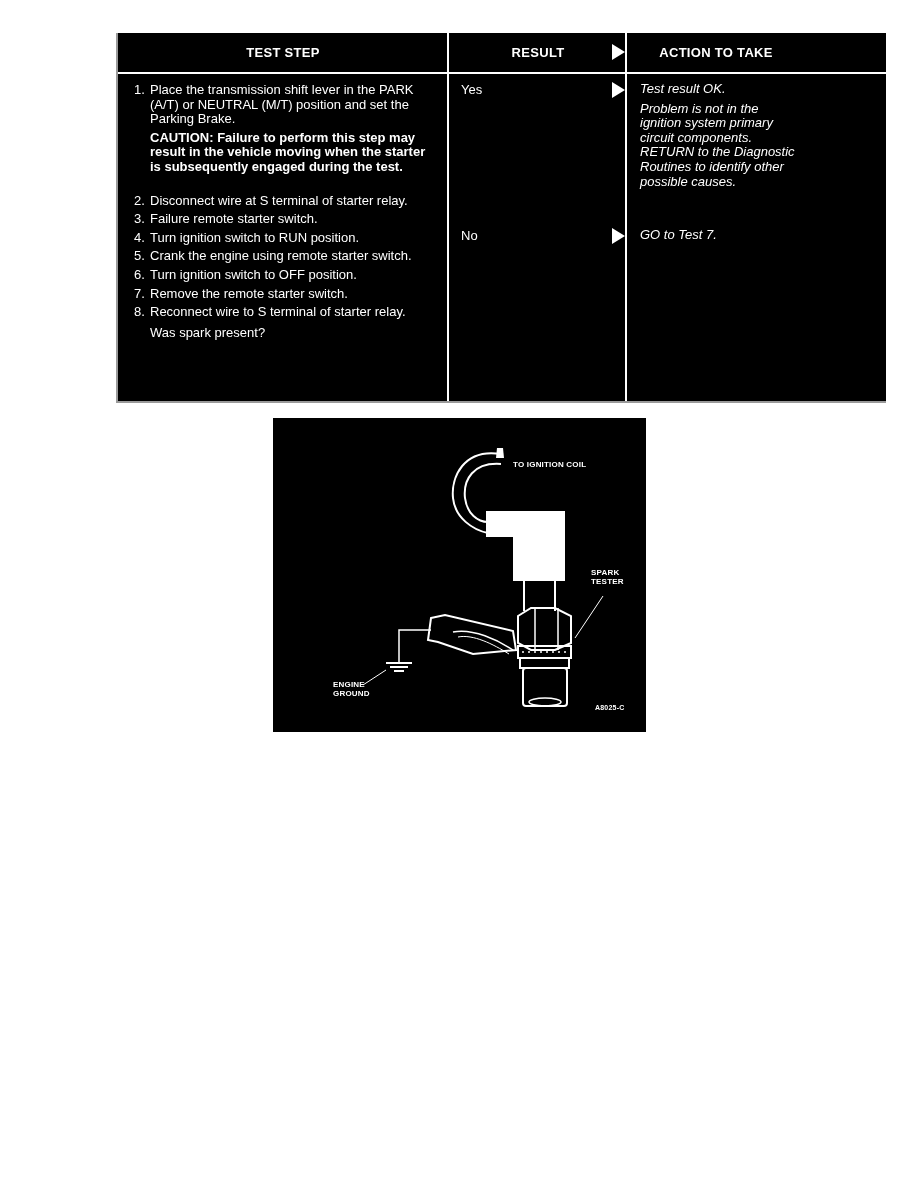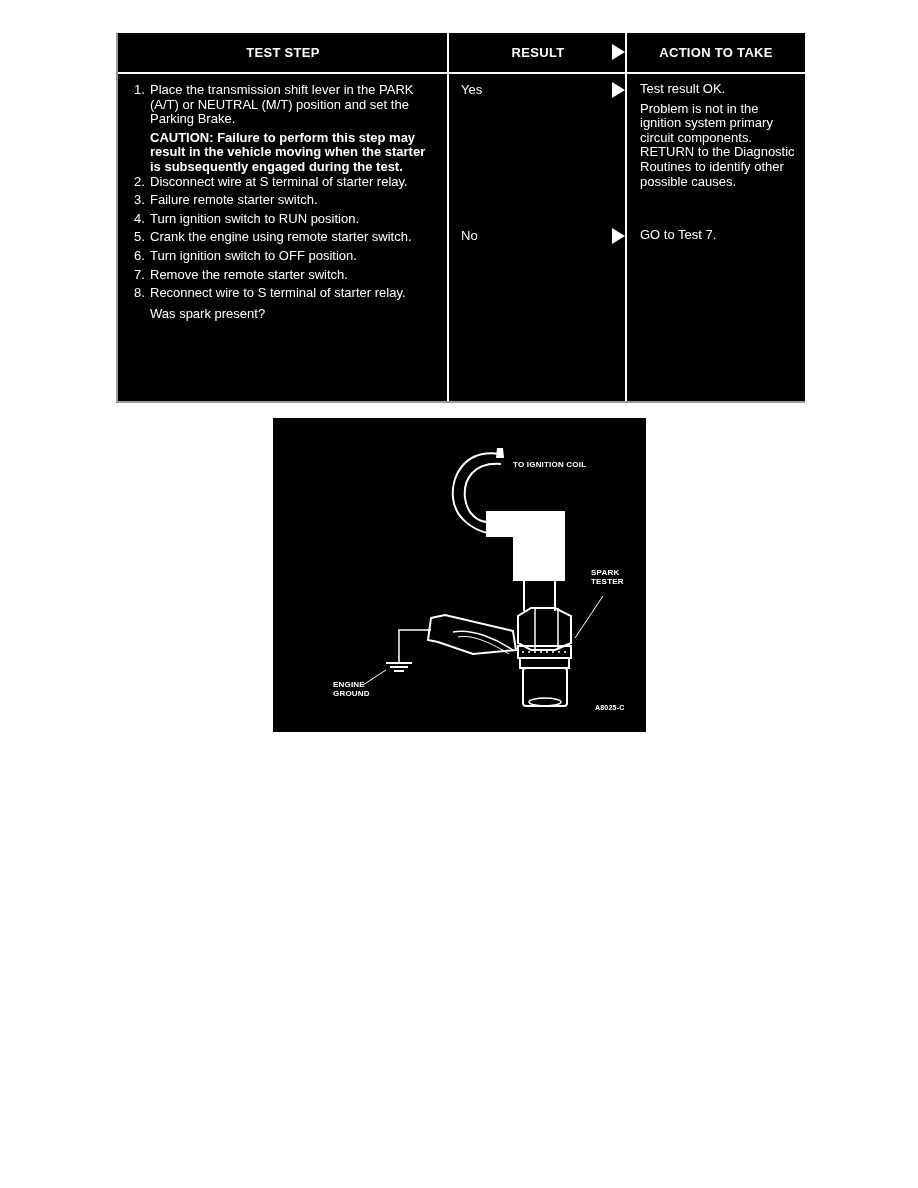--- a/index.html
+++ b/index.html
@@ -1,38 +1,38 @@
 <!DOCTYPE html>
 <html><head>
 <meta charset="utf-8">
 <style>
   html, body { margin:0; padding:0; background:#ffffff; }
   body { width:918px; height:1188px; position:relative; overflow:hidden;
          font-family:"Liberation Sans", sans-serif; }
 
-  .table { position:absolute; left:116px; top:33px; width:689px; height:370px;
+  .table { position:absolute; left:116px; top:33px; width:770px; height:370px;
            background:#000; border-left:2px solid #9a9a9a; border-bottom:2px solid #9a9a9a;
            box-sizing:border-box; color:#fff; }
   .hdr { position:absolute; left:0; top:0; right:0; height:39px; border-bottom:2px solid #fff; }
   .hcell { position:absolute; top:0; height:39px; display:flex; align-items:center; justify-content:center;
            font-weight:bold; font-size:13px; letter-spacing:0.3px; }
   .vline { position:absolute; top:0; bottom:0; width:2px; background:#fff; }
   .arrow { position:absolute; width:0; height:0; border-top:8px solid transparent; border-bottom:8px solid transparent;
            border-left:13px solid #fff; }
 
   .steps { position:absolute; left:16px; top:50px; width:300px; font-size:13px; line-height:14.6px; }
   .step { display:flex; margin-bottom:4px; }
   .step .num { width:16px; flex:none; }
   .step .txt { flex:1; }
-  .caution { margin-left:16px; font-weight:bold; margin-bottom:0; margin-top:2px; }
+  .caution { margin-left:16px; font-weight:bold; margin-bottom:19px; margin-top:2px; }
   .question { margin-left:16px; margin-top:6px; }
 
   .res { position:absolute; font-size:13px; }
   .act { position:absolute; font-size:13px; line-height:14.6px; width:166px; }
-  .act p { margin:0 8px 5px 0; }
+  .act p { margin:0 8px 5px 0;font-style:italic; }
 
   .diagram { position:absolute; left:273px; top:418px; width:373px; height:314px; background:#000; }
   .dlabel { position:absolute; color:#fff; font-size:8px; font-weight:bold; line-height:9px; letter-spacing:0.2px; }
 </style>
 </head>
 <body>
 
 <div class="table">
   <div class="hdr">
     <div class="hcell" style="left:0;width:330px;">TEST STEP</div>

